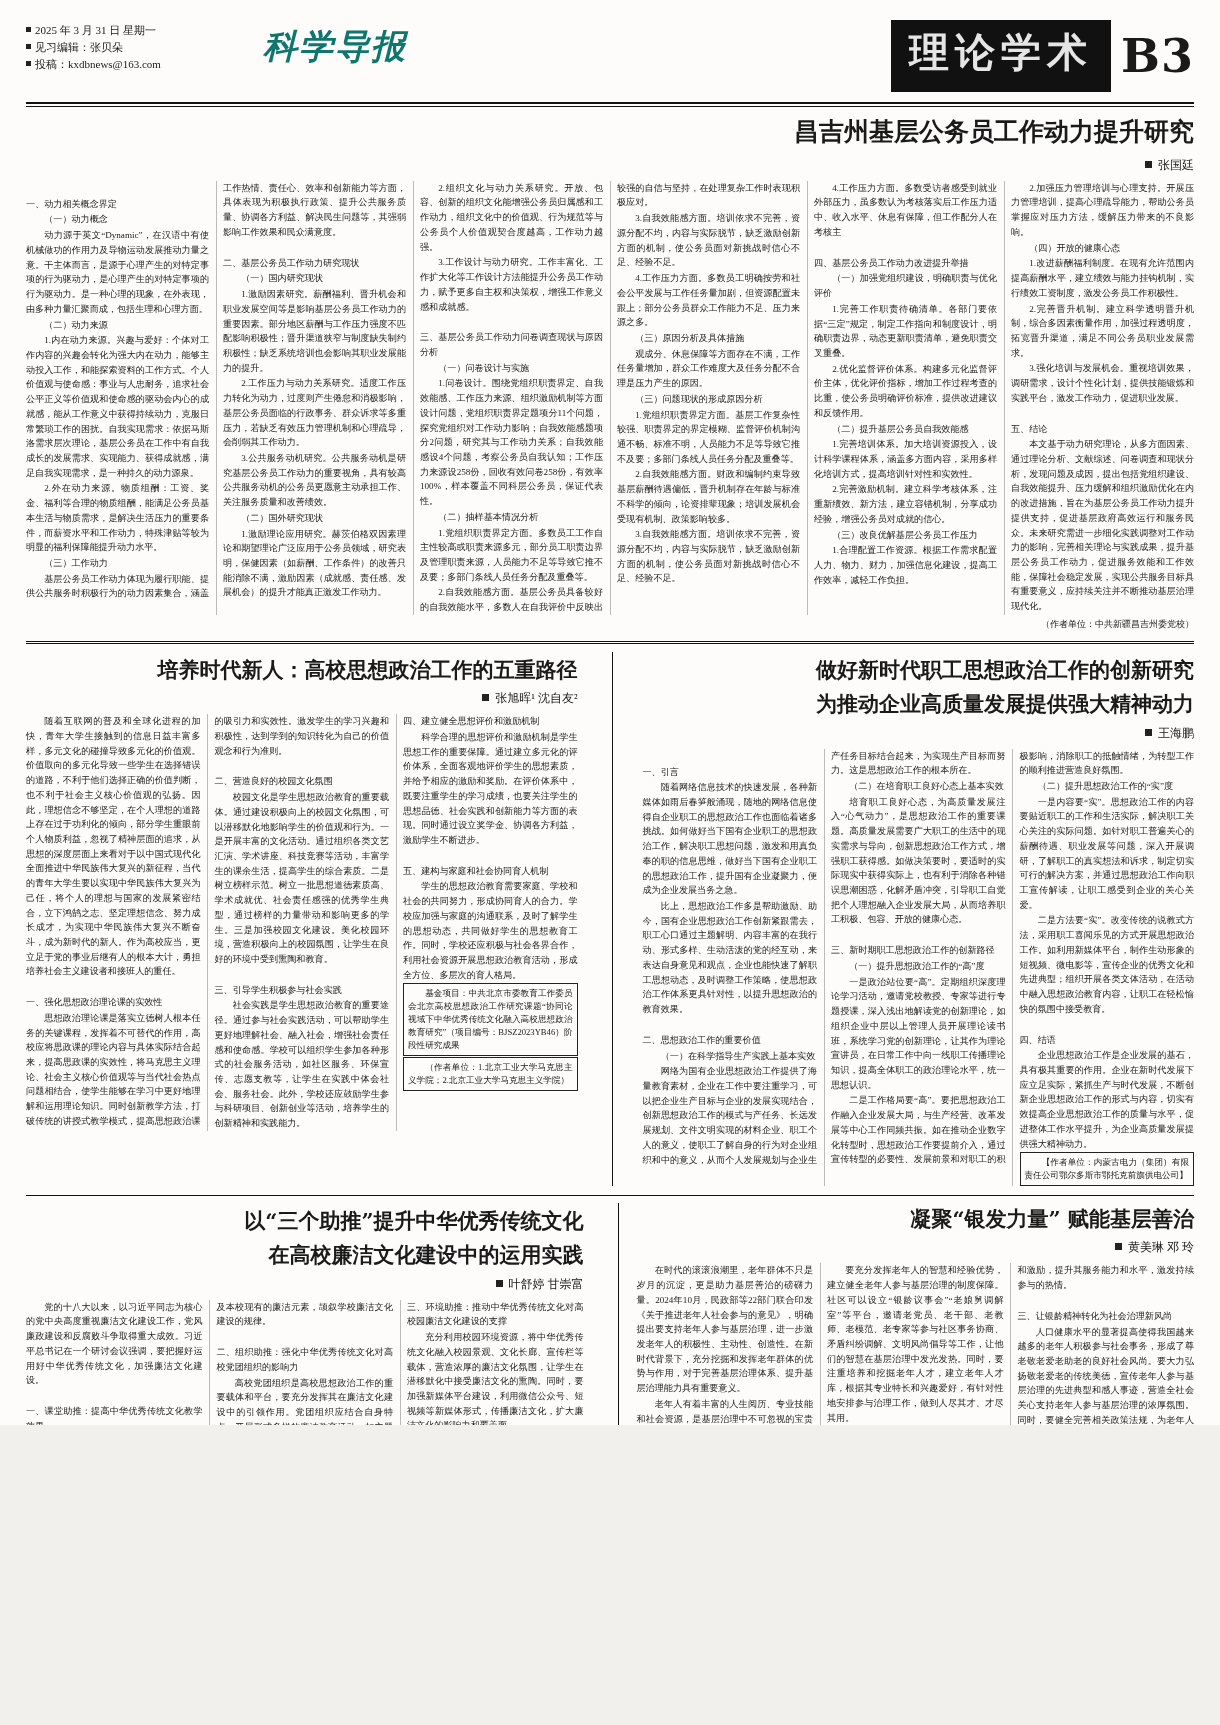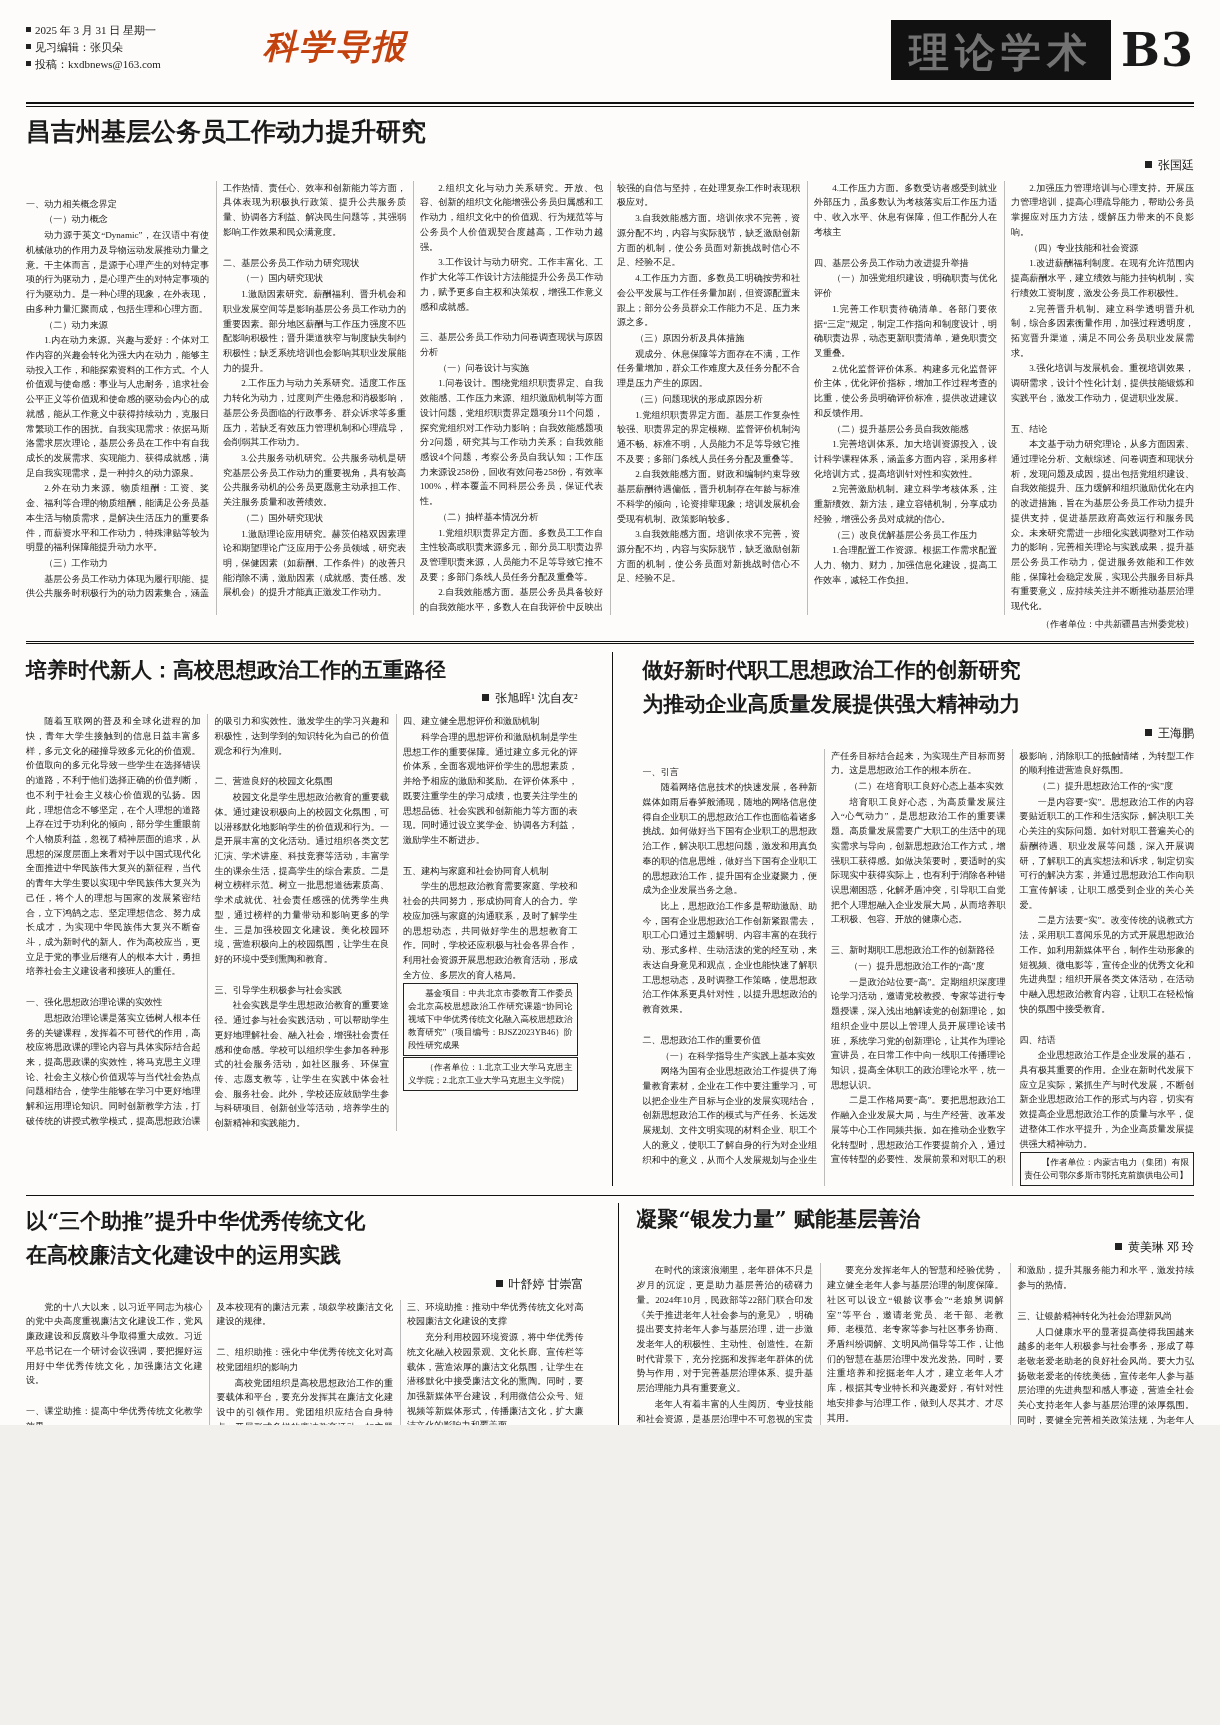--- a/index.html
+++ b/index.html
@@ -9,35 +9,35 @@
     box-sizing:border-box;padding:18px 26px 10px 26px;overflow:hidden;
   }
   
   .masthead{display:flex;align-items:flex-start;gap:14px;height:78px;}
   .mh-left{font-size:11px;line-height:1.55;padding-top:4px;width:200px;}
   .mh-left div{white-space:nowrap;}
   .mh-left .bullet{display:inline-block;width:5px;height:5px;background:#222;margin-right:4px;vertical-align:2px;}
   .mh-logo{
     flex:0 0 auto;width:190px;text-align:center;padding-top:6px;
     font-family:"DejaVu Serif", serif;font-weight:bold;font-size:34px;letter-spacing:2px;
-    font-style:italic;color:#c2410c;
+    font-style:italic;color:#0f766e;
   }
   .mh-spacer{flex:1 1 auto;}
   .mh-right{display:flex;align-items:center;gap:10px;padding-top:2px;}
   .mh-banner{
-    background:#111;color:#737373;font-weight:bold;font-size:40px;letter-spacing:6px;
-    padding:5px 18px 0 18px;font-family:"DejaVu Serif",serif;
+    background:#111;color:#e5e5e5;font-weight:bold;font-size:40px;letter-spacing:6px;
+    padding:5px 18px 12px 18px;font-family:"DejaVu Serif",serif;
   }
   .mh-page{font-family:"DejaVu Serif",serif;font-weight:bold;font-size:46px;letter-spacing:1px;}
   .rule{border-top:2px solid #111;margin:6px 0 0 0;}
   .rule-thin{border-top:1px solid #111;margin:2px 0 8px 0;}
 
   
   .headline{
-    text-align:left;font-weight:bold;font-family:"DejaVu Serif",serif;
+    text-align:right;font-weight:bold;font-family:"DejaVu Serif",serif;
     line-height:1.35;
   }
   .h-main{font-size:25px;margin:6px 0 8px;}
   .h-mid{font-size:21px;margin:4px 0 6px;}
   .byline{text-align:right;font-size:12px;margin-bottom:7px;}
   .byline .sq{display:inline-block;width:7px;height:7px;background:#222;margin-right:6px;vertical-align:1px;}
 
   .cols{column-gap:14px;font-size:9.1px;line-height:1.62;text-align:justify;}
   .cols p{margin:0 0 1px 0;text-indent:2em;}
   .cols .sub{font-weight:normal;text-indent:0;margin:16px 0 1px;}
@@ -115,21 +115,21 @@
         <p class="sub">四、基层公务员工作动力改进提升举措</p>
         <p>（一）加强党组织建设，明确职责与优化评价</p>
         <p>1.完善工作职责待确清单。各部门要依据“三定”规定，制定工作指向和制度设计，明确职责边界，动态更新职责清单，避免职责交叉重叠。</p>
         <p>2.优化监督评价体系。构建多元化监督评价主体，优化评价指标，增加工作过程考查的比重，使公务员明确评价标准，提供改进建议和反馈作用。</p>
         <p>（二）提升基层公务员自我效能感</p>
         <p>1.完善培训体系。加大培训资源投入，设计科学课程体系，涵盖多方面内容，采用多样化培训方式，提高培训针对性和实效性。</p>
         <p>2.完善激励机制。建立科学考核体系，注重新绩效、新方法，建立容错机制，分享成功经验，增强公务员对成就的信心。</p>
         <p>（三）改良优解基层公务员工作压力</p>
         <p>1.合理配置工作资源。根据工作需求配置人力、物力、财力，加强信息化建设，提高工作效率，减轻工作负担。</p>
         <p>2.加强压力管理培训与心理支持。开展压力管理培训，提高心理疏导能力，帮助公务员掌握应对压力方法，缓解压力带来的不良影响。</p>
-        <p>（四）专业技能和社会资源</p>
+        <p>（四）开放的健康心态</p>
         <p>1.改进薪酬福利制度。在现有允许范围内提高薪酬水平，建立绩效与能力挂钩机制，实行绩效工资制度，激发公务员工作积极性。</p>
         <p>2.完善晋升机制。建立科学透明晋升机制，综合多因素衡量作用，加强过程透明度，拓宽晋升渠道，满足不同公务员职业发展需求。</p>
         <p>3.强化培训与发展机会。重视培训效果，调研需求，设计个性化计划，提供技能锻炼和实践平台，激发工作动力，促进职业发展。</p>
         <p class="sub">五、结论</p>
         <p>本文基于动力研究理论，从多方面因素、通过理论分析、文献综述、问卷调查和现状分析，发现问题及成因，提出包括党组织建设、自我效能提升、压力缓解和组织激励优化在内的改进措施，旨在为基层公务员工作动力提升提供支持，促进基层政府高效运行和服务民众。未来研究需进一步细化实践调整对工作动力的影响，完善相关理论与实践成果，提升基层公务员工作动力，促进服务效能和工作效能，保障社会稳定发展，实现公共服务目标具有重要意义，应持续关注并不断推动基层治理现代化。</p>
       </div>
     <div class="sig">（作者单位：中共新疆昌吉州委党校）</div>
   </div>
 
   <div class="hr-heavy"></div>

